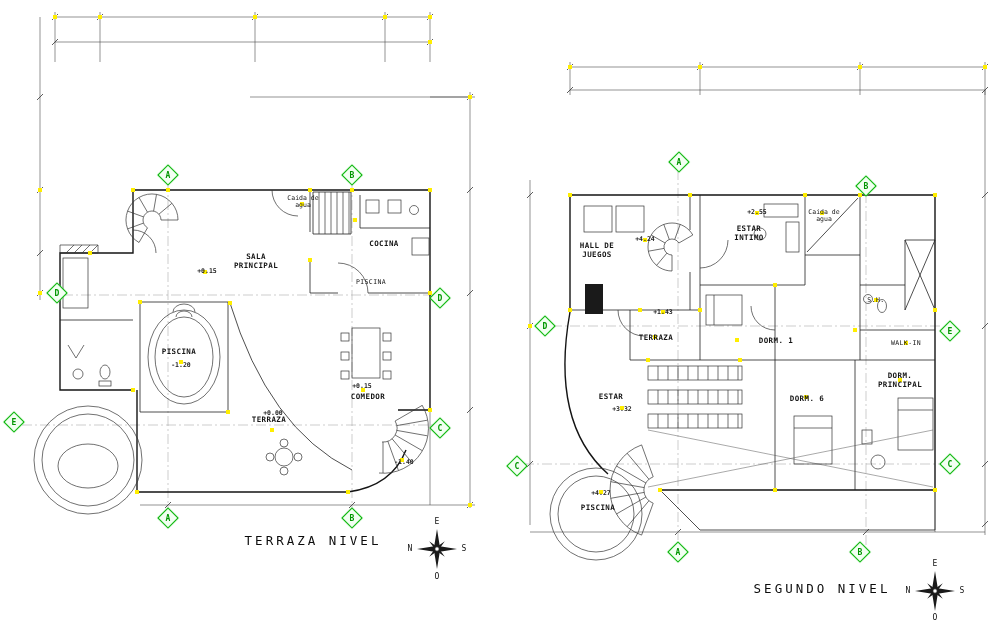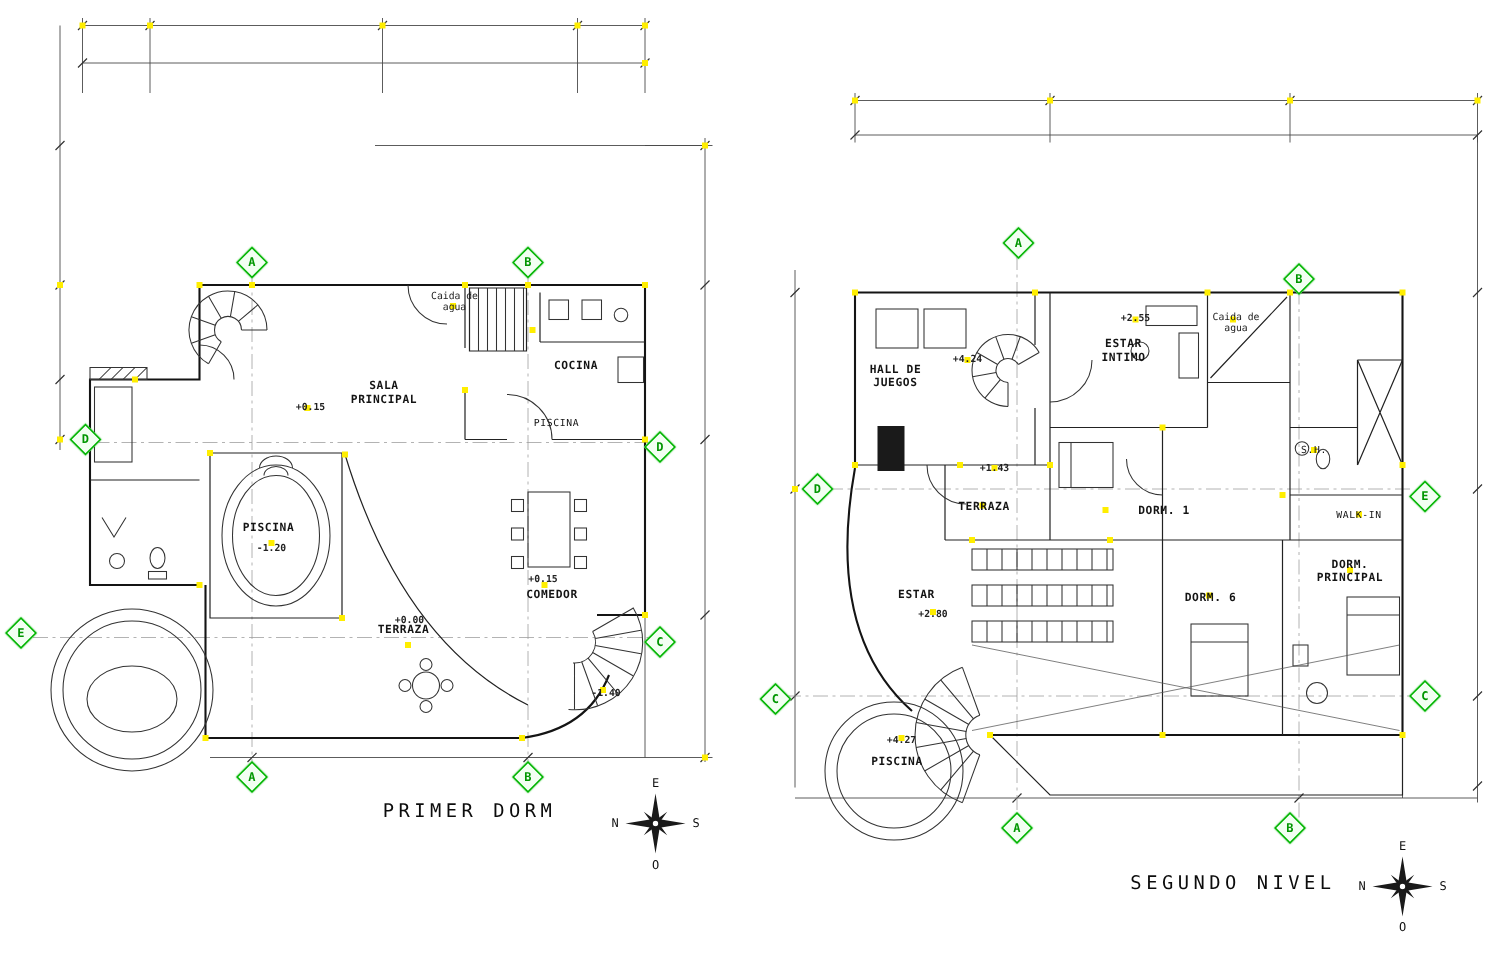--- a/index.html
+++ b/index.html
@@ -202,40 +202,40 @@
   <div class="lbl sm" style="left:371px;top:283px">PISCINA</div>
   <div class="note" style="left:303px;top:202px">Caida de
 agua</div>
   <div class="lbl" style="left:179px;top:352px">PISCINA</div>
   <div class="elev" style="left:181px;top:366px">-1.20</div>
   <div class="elev" style="left:362px;top:387px">+0.15</div>
   <div class="lbl" style="left:368px;top:397px">COMEDOR</div>
   <div class="lbl" style="left:269px;top:420px">TERRAZA</div>
   <div class="elev" style="left:273px;top:414px">+0.00</div>
   <div class="elev" style="left:404px;top:463px">-1.40</div>
-  <div class="title" style="left:313px;top:541px">PRIMER DORM</div>
+  <div class="title" style="left:313px;top:541px">TERRAZA NIVEL</div>
 
   <div class="lbl" style="left:597px;top:251px">HALL DE
 JUEGOS</div>
   <div class="elev" style="left:645px;top:240px">+4.24</div>
   <div class="lbl" style="left:749px;top:234px">ESTAR
 INTIMO</div>
   <div class="elev" style="left:757px;top:213px">+2.55</div>
   <div class="note" style="left:824px;top:216px">Caida de
 agua</div>
   <div class="lbl sm" style="left:876px;top:301px">S.H.</div>
   <div class="lbl sm" style="left:906px;top:344px">WALK-IN</div>
   <div class="lbl" style="left:900px;top:381px">DORM.
 PRINCIPAL</div>
   <div class="lbl" style="left:776px;top:341px">DORM. 1</div>
   <div class="lbl" style="left:807px;top:399px">DORM. 6</div>
   <div class="lbl" style="left:656px;top:338px">TERRAZA</div>
   <div class="elev" style="left:663px;top:313px">+1.43</div>
   <div class="lbl" style="left:611px;top:397px">ESTAR</div>
-  <div class="elev" style="left:622px;top:410px">+2.80</div>
+  <div class="elev" style="left:622px;top:410px">+3.32</div>
   <div class="elev" style="left:601px;top:494px">+4.27</div>
   <div class="lbl" style="left:598px;top:508px">PISCINA</div>
   <div class="title" style="left:822px;top:589px">SEGUNDO NIVEL</div>
 
   <div class="gmark" style="left:168px;top:175px">
       <span>A</span>
     </div>
   <div class="gmark" style="left:352px;top:175px">
       <span>B</span>
     </div>

